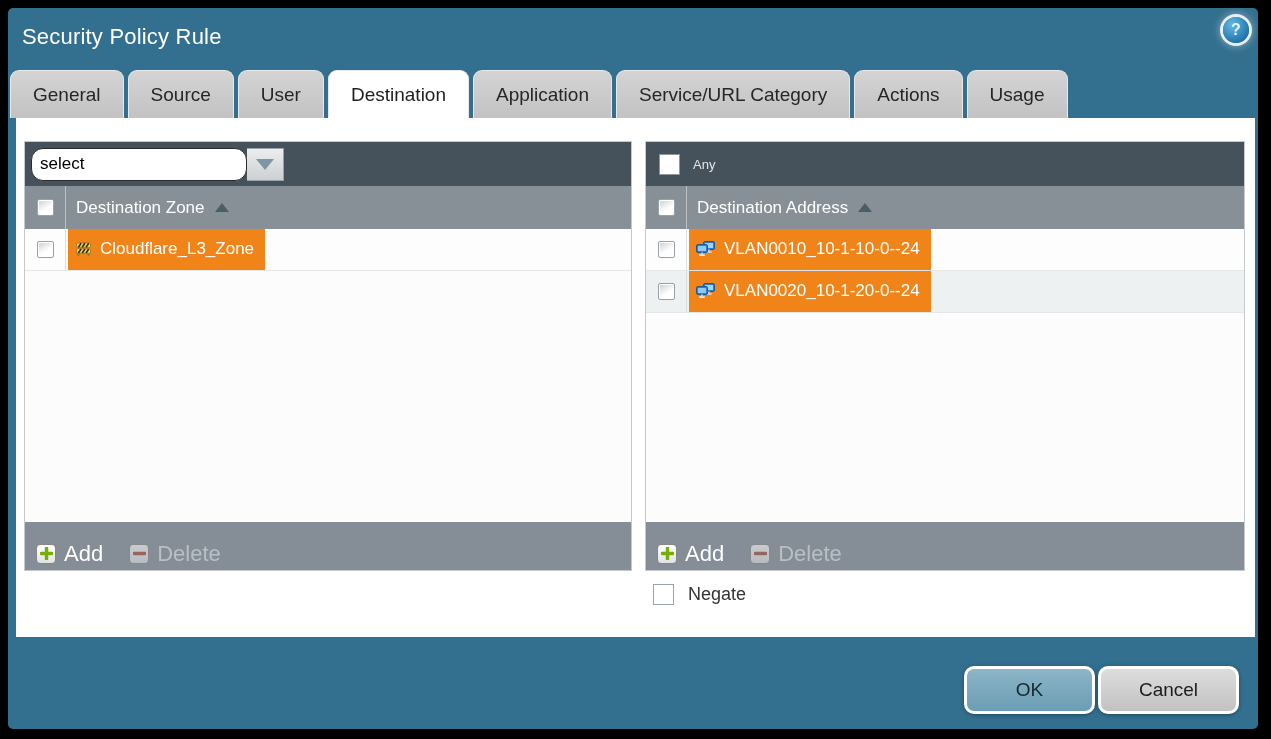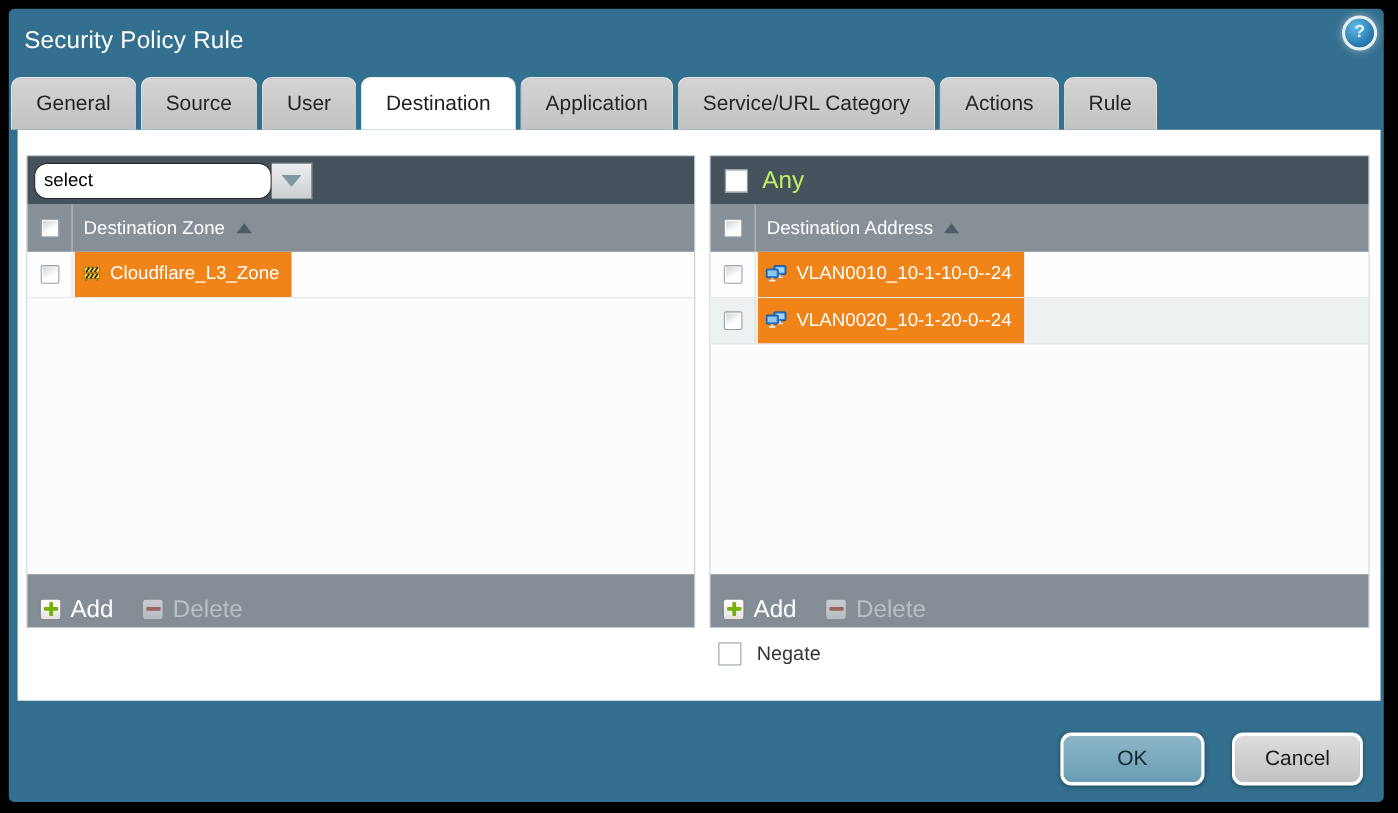--- a/index.html
+++ b/index.html
@@ -37,21 +37,21 @@
                  color:#000; background:#fff; border-radius:12px; outline:none;
                  font-family:"Liberation Sans", sans-serif; }
   .combo .drop-btn { width:37px; height:33px; background:linear-gradient(#edeeee,#ccd0d2);
                      border:1px solid #98a2a9; border-left:none;
                      display:flex; align-items:center; justify-content:center; cursor:pointer; }
   .tri-down { width:0; height:0; border-left:9px solid transparent; border-right:9px solid transparent;
               border-top:11px solid #7e97a3; }
 
   .any-wrap { display:flex; align-items:center; gap:13px; padding-left:7px; cursor:pointer; }
   .cb-lg { width:21px; height:21px; background:#fff; border:1px solid #8d979e; flex:0 0 auto; }
-  .any-label { color:#bef264; font-size:22px; }
+  .any-label { color:#e5e5e5; font-size:13px; }
 
   .col-header { flex:0 0 43px; background:#878F97; display:flex; align-items:center;
                 color:#fff; font-size:17px; }
   .cb-cell { width:41px; align-self:stretch; display:flex; align-items:center; justify-content:center;
              border-right:1px solid rgba(255,255,255,.45); flex:0 0 auto; }
   .cb { width:17px; height:17px; border:1px solid #99a1a8; border-radius:2px;
         background:linear-gradient(150deg,#c9cfd3,#ffffff 60%);
         box-shadow:inset 0 0 0 1px #fff; cursor:pointer; }
   .col-label { margin-left:10px; }
   .sort-asc { margin-left:10px; width:0; height:0; border-left:7px solid transparent;
@@ -75,41 +75,41 @@
 
   .negate-wrap { position:absolute; left:637px; top:466px; display:flex; align-items:center;
                  gap:14px; cursor:pointer; }
   .negate-wrap .cb-lg { border-color:#9aa4ab; }
   .negate-label { font-size:18px; color:#333; }
 
   .btn { position:absolute; bottom:15px; height:48px; border:3px solid #fff; border-radius:10px;
          display:flex; align-items:center; justify-content:center; font-size:19px; cursor:pointer;
          box-shadow:0 1px 4px rgba(0,0,0,.35);margin-top:40px; }
   .btn-ok { right:163px; width:131px; background:linear-gradient(#8db5c7,#6a9db4); color:#152830; }
-  .btn-cancel { right:19px; width:119px; background:linear-gradient(#dddddd,#c2c2c2); color:#1c1c1c; }
+  .btn-cancel { right:19px; width:141px; background:linear-gradient(#dddddd,#c2c2c2); color:#1c1c1c; }
 </style>
 </head>
 <body>
 
 <div class="dialog">
 
   <div class="title-bar">
     <div class="dialog-title">Security Policy Rule</div>
     <div class="help-btn">?</div>
   </div>
 
   <div class="tabs">
     <div class="tab">General</div>
     <div class="tab">Source</div>
     <div class="tab">User</div>
     <div class="tab active">Destination</div>
     <div class="tab">Application</div>
     <div class="tab">Service/URL Category</div>
     <div class="tab">Actions</div>
-    <div class="tab">Rule</div>
+    <div class="tab">Usage</div>
   </div>
 
   <div class="content">
 
     <div class="panel left">
       <div class="panel-toolbar">
         <div class="combo">
           <input type="text" value="select" style="">
           <div class="drop-btn">
             <div class="tri-down"></div>

